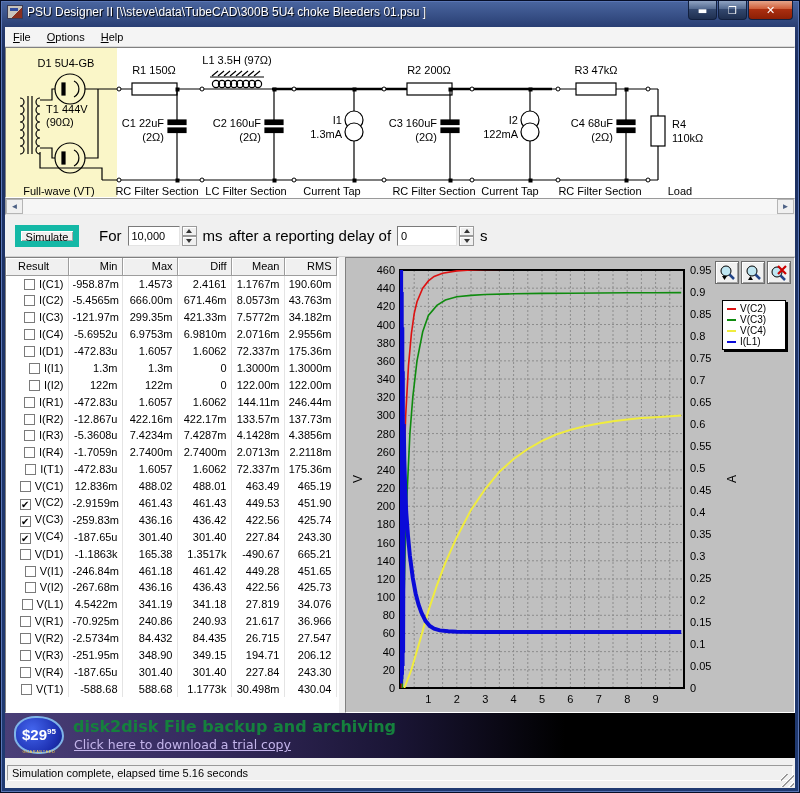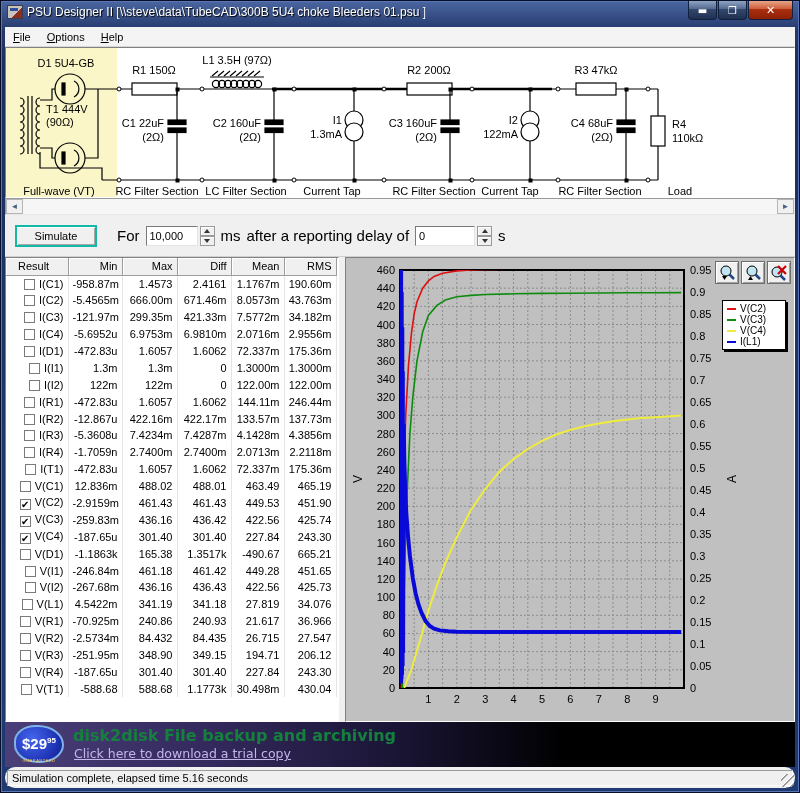--- a/index.html
+++ b/index.html
@@ -20,21 +20,21 @@
   .menu-item { font-size:11px; padding:3px 8px; color:#000; }
   .menu-item::first-letter { text-decoration:underline; }
   
   .schematic { height:151px; background:#fff; border:1px solid; border-color:#808080 #fff #fff #808080; position:relative; overflow:hidden; }
   .schematic svg { display:block; }
   .hscroll { height:17px; background:#f0f0f0; display:flex; border:1px solid; border-color:#9a9a9a #e8e8e8 #e8e8e8 #9a9a9a; }
   .scroll-btn { width:17px; height:100%; background:#f0f0f0; border:1px solid #b5b5b5; display:flex; align-items:center; justify-content:center; font-size:8px; color:#4d6185; }
   .scroll-track { flex:1; background:#f6f6f6; }
   
   .toolbar { height:42px; display:flex; align-items:center; background:#f0f0f0; padding:0 10px; gap:6px; border-bottom:1px solid #d0d0d0; }
-  .btn-classic { width:82px; height:22px; background:#f0f0f0; border:2px solid #14b8a6; box-shadow:inset 1px 1px 0 #fff, inset -1px -1px 0 #a8a8a8; font-size:11px; font-family:"Liberation Sans",sans-serif; margin-right:14px; }
+  .btn-classic { width:64px; height:22px; background:#f0f0f0; border:6px solid #14b8a6; box-shadow:inset 1px 1px 0 #fff, inset -1px -1px 0 #a8a8a8; font-size:11px; font-family:"Liberation Sans",sans-serif; margin-right:14px; }
   .tb-label { font-size:15px; color:#000; }
   .spin-group { display:flex; align-items:center; }
   .spin-input { width:52px; height:20px; border:1px solid; border-color:#7a7a7a #e4e4e4 #e4e4e4 #7a7a7a; background:#fff; font-size:11px; padding:0 3px; font-family:"Liberation Sans",sans-serif; }
   .spinner { display:flex; flex-direction:column; margin-left:2px; }
   .spin-btn { width:15px; height:10px; background:#f0f0f0; border:1px solid #9a9a9a; box-shadow:inset 1px 1px 0 #fff; display:flex; align-items:center; justify-content:center; }
   .tri-up { width:0; height:0; border-left:3px solid transparent; border-right:3px solid transparent; border-bottom:4px solid #333; }
   .tri-dn { width:0; height:0; border-left:3px solid transparent; border-right:3px solid transparent; border-top:4px solid #333; }
   
   .main { flex:1; display:flex; overflow:hidden; }
   .table-panel { width:334px; background:#fff; border:1px solid; border-color:#808080 #fff #fff #808080; overflow:hidden; }
@@ -55,21 +55,21 @@
   
   .banner { height:45px; background:#000; position:relative; overflow:hidden; }
   .banner-grad { position:absolute; inset:0; width:560px; background:linear-gradient(90deg,#4a3f78 0,#352a5e 35%,#1a1535 70%,#000 100%); }
   .badge { position:absolute; left:9px; top:3px; width:50px; height:38px; background:radial-gradient(circle at 35% 35%, #4466ee, #1c2fb0 70%, #101f7a); border:2px solid #7fb3e8; border-radius:45% 55% 50% 50%; color:#fff; text-align:center; }
   .badge .p-main { font-size:15px; font-weight:bold; line-height:28px; }
   .badge .p-main sup { font-size:8px; }
   .badge .p-sub { font-size:4px; color:#ffd24a; letter-spacing:.5px; }
   .banner-title { position:absolute; left:68px; top:4px; color:#15803d; font-size:16px; font-weight:bold; font-family:"DejaVu Sans",sans-serif; }
   .banner-link { position:absolute; left:69px; top:24px; color:#c3b4ea; font-size:12.5px; text-decoration:underline; font-family:"DejaVu Sans",sans-serif; }
   
-  .statusbar { height:21px; background:#f0f0f0; display:flex; align-items:center; position:relative; padding:2px;border-radius:10px; }
+  .statusbar { height:30px; background:#f0f0f0; display:flex; align-items:center; position:relative; padding:2px; }
   .status-field { flex:1; height:16px; border:1px solid; border-color:#9a9a9a #fff #fff #9a9a9a; font-size:11px; padding:1px 4px; color:#000; }
   .grip { position:absolute; right:1px; bottom:1px; width:13px; height:13px; background:repeating-linear-gradient(135deg, transparent 0 3px, #fff 3px 4px, #999 4px 5.5px); }
   text { font-family:"Liberation Sans",sans-serif; }
 </style>
 </head>
 <body>
 
 <div class="frame">
   <div class="titlebar">
     <div class="app-icon"></div>

